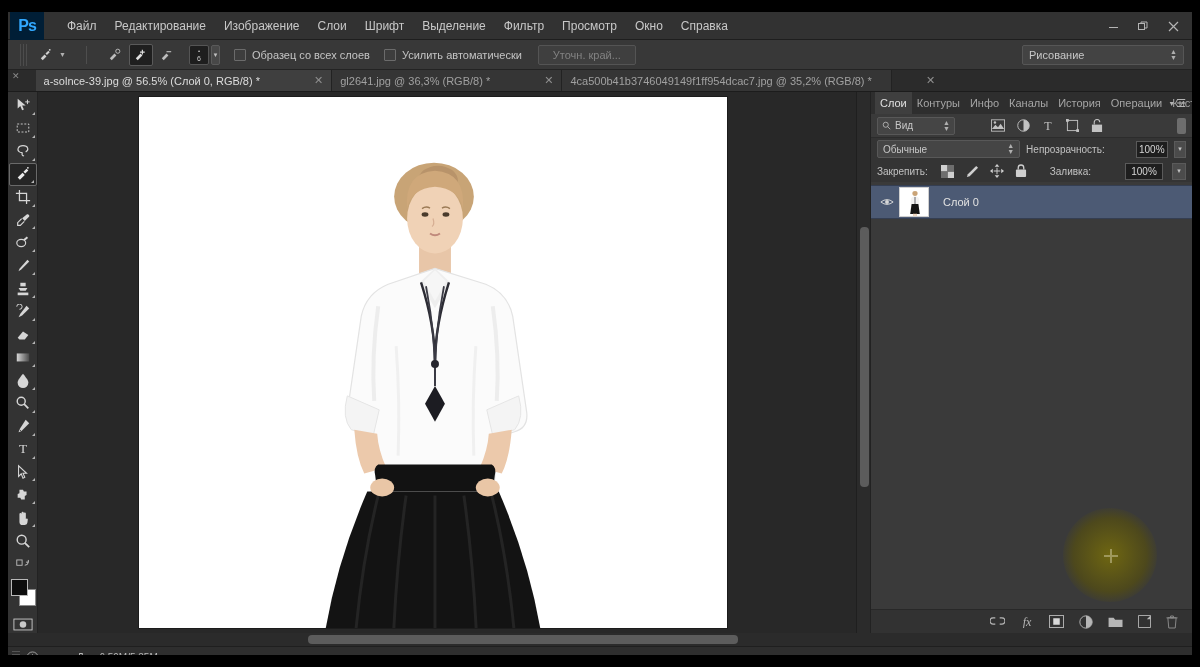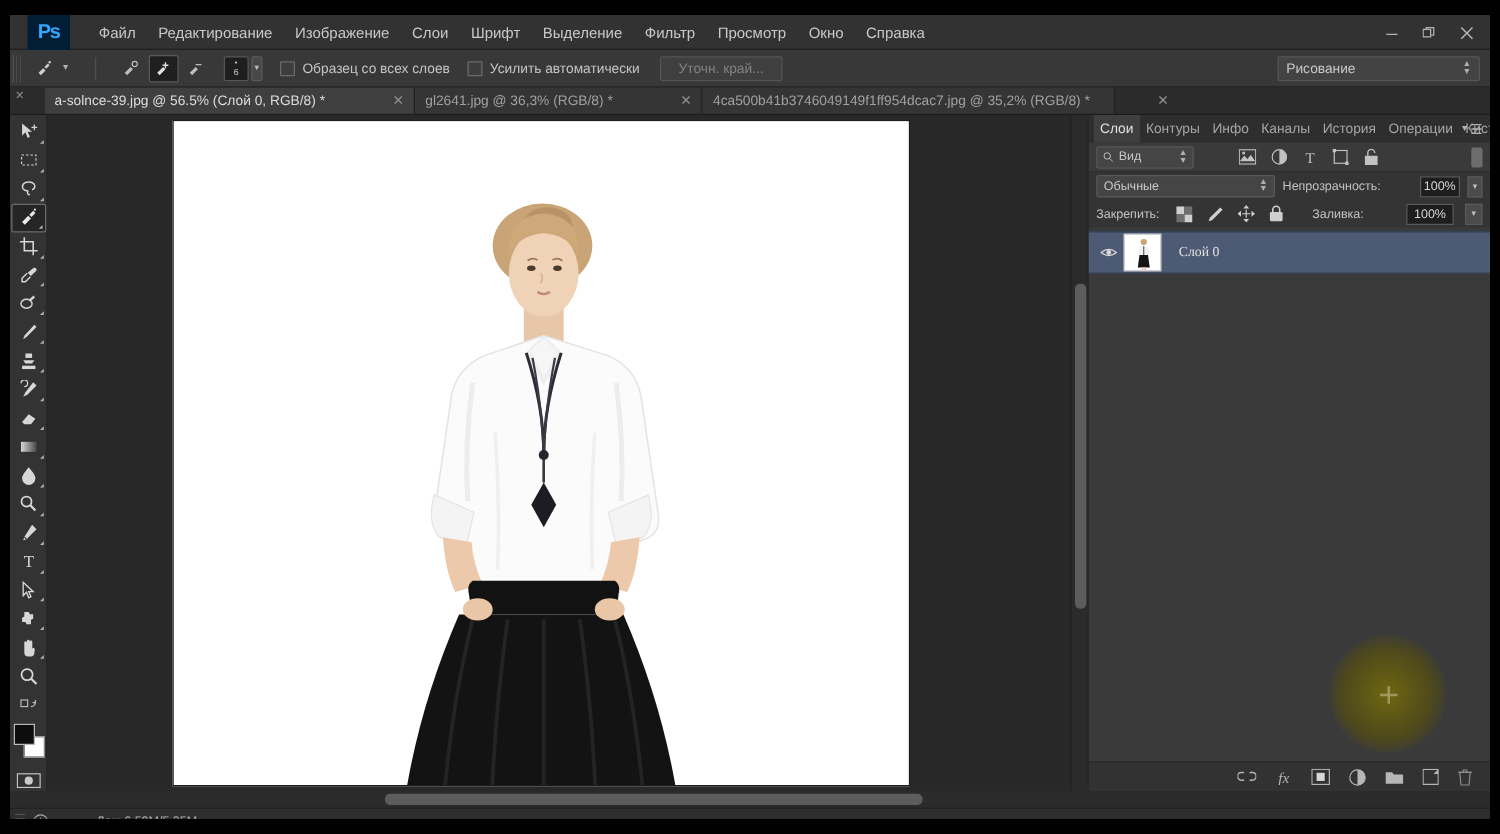--- a/index.html
+++ b/index.html
@@ -26,21 +26,21 @@
   
   .titlebar {
     position: relative;
     height: 28px;
     background: #323232;
     display: flex; align-items: center;
     border-bottom: 1px solid #1e1e1e;
   }
   .ps-logo {
     width: 34px; height: 44px;
-    margin-left: 14px;
+    margin-left: 2px;
     background: #001e36;
     color: #31a8ff;
     font-weight: bold;
     font-size: 16px;
     display: flex; align-items: center; justify-content: center;
     letter-spacing: -1px;
     font-family: "Liberation Sans", sans-serif;
   }
   .menubar { display: flex; align-items: flex-start; margin-left: 14px; }
   .menu-item {
@@ -61,21 +61,21 @@
   }
   .win-btn svg { display:block; }
 
   
   .optionsbar {
     position: relative;
     height: 30px;
     background: #383838;
     border-bottom: 1px solid #232323;
     display: flex; align-items: center;
-    padding-left: 2px;
+    padding-left: 12px;
   }
   .grip {
     width: 7px; height: 22px;
     background: repeating-linear-gradient(to right,#555 0 1px,transparent 1px 3px);
     margin-right: 6px;
     opacity: .7;
   }
   .opt-tool {
     display: flex; align-items: center;
     margin-right: 4px;
@@ -330,21 +330,20 @@
   }
   .lock-icons { display: flex; align-items: center; gap: 11px; color: #cfcfcf; margin-left: 4px; }
   .layer-list { flex: 1 1 auto; background: #3a3a3a; padding-top: 3px; }
   .layer-row {
     height: 34px;
     display: flex; align-items: center;
     background: #4c5a74;
     border-top: 1px solid #343e52;
     border-bottom: 1px solid #343e52;
     padding-left: 6px;
-    font-family: Liberation Serif, serif;
   }
   .eye { width: 20px; display: flex; justify-content: center; color: #d8d8d8; }
   .layer-thumb {
     width: 30px; height: 30px;
     background: #ffffff;
     border: 1px solid #cfcfcf;
     margin-left: 2px;
     position: relative; overflow: hidden;
   }
   .layer-name { color: #e2e2e2; font-size: 11px; margin-left: 14px; }

